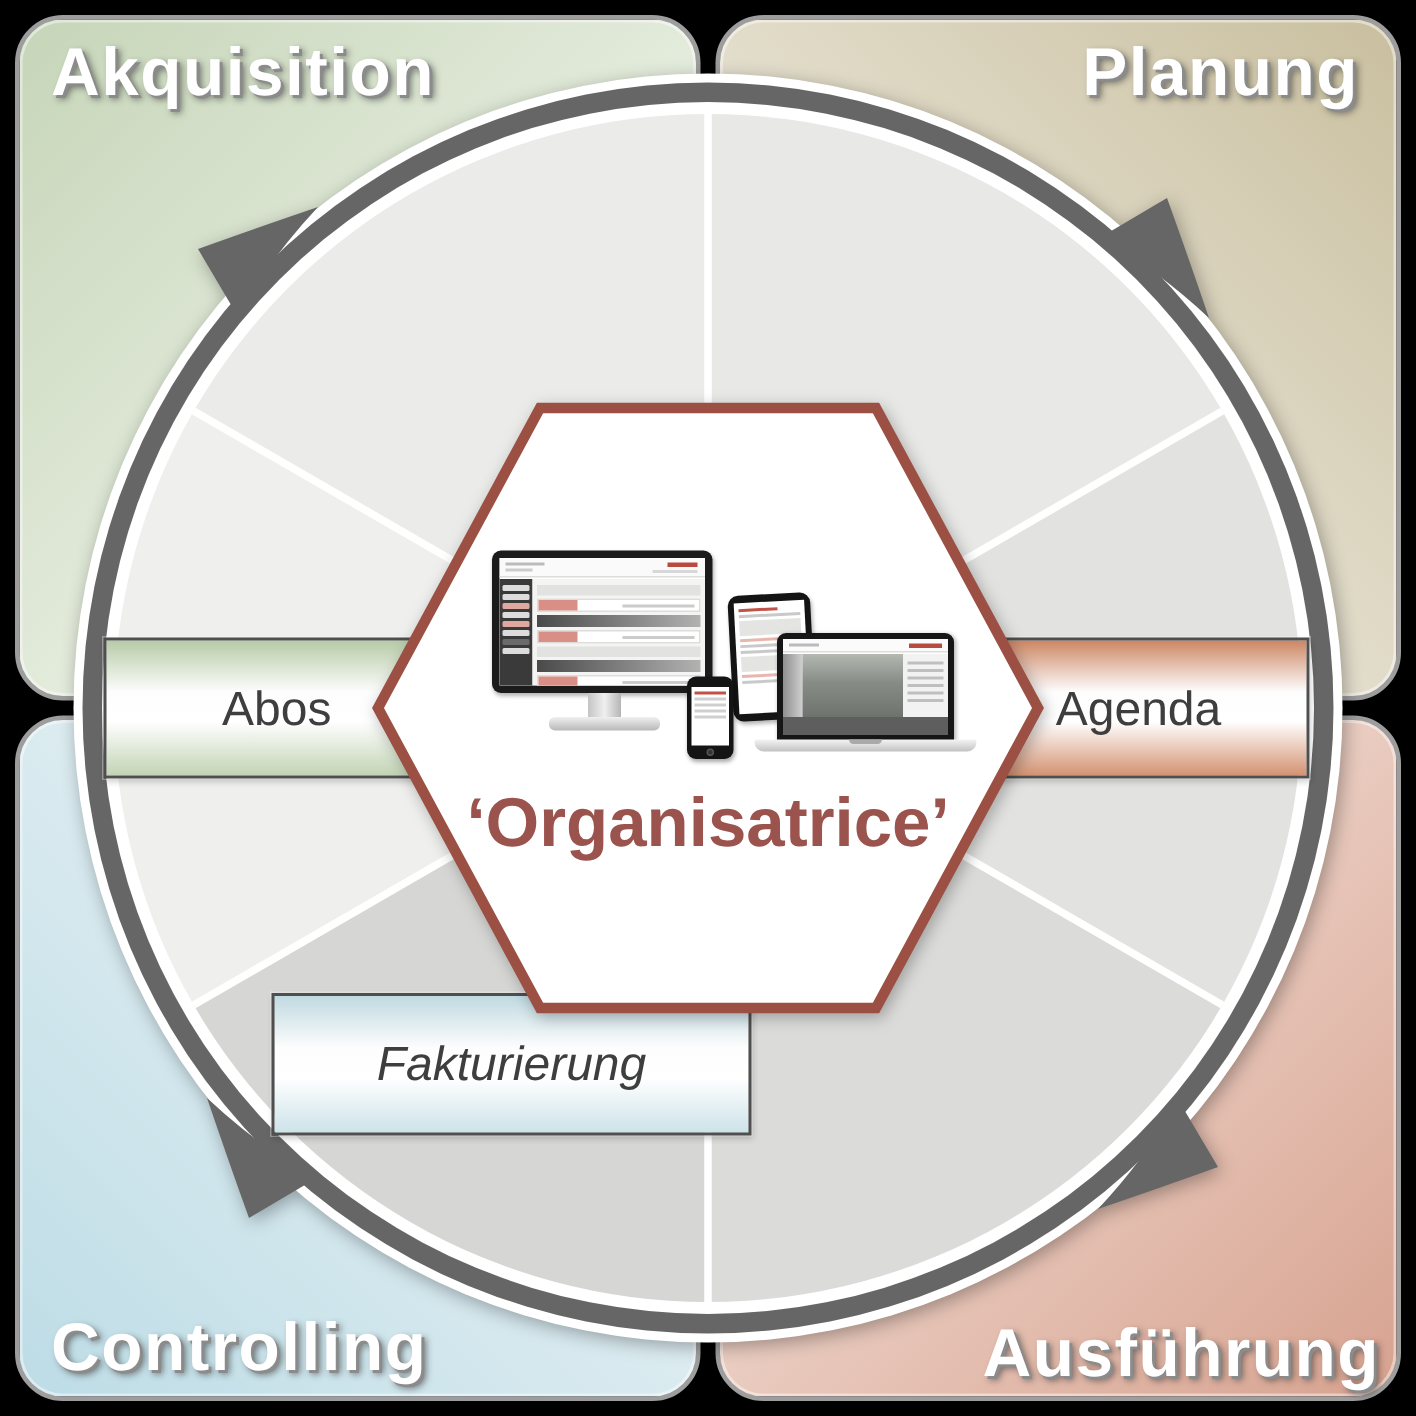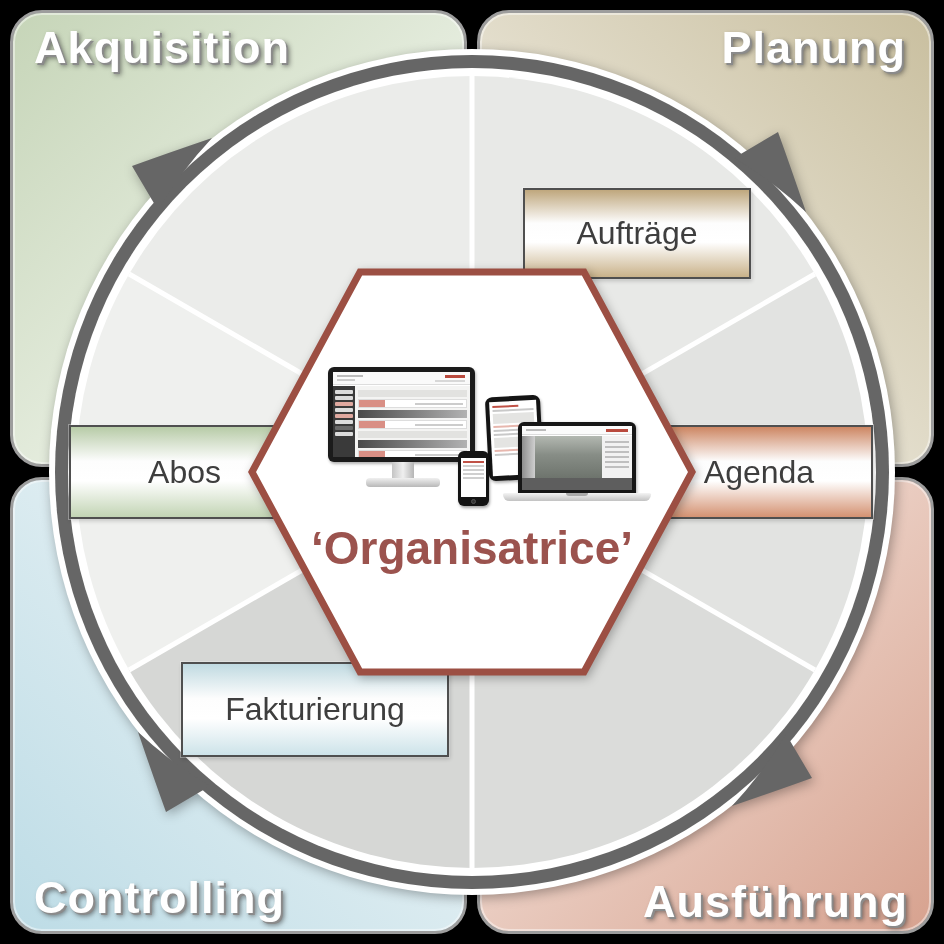--- a/index.html
+++ b/index.html
@@ -13,36 +13,36 @@
   .q-tl{left:10px;top:10px;background:linear-gradient(135deg,var(--qc) 0%,var(--ql) 80%);}
   .q-tr{left:477px;top:10px;background:linear-gradient(225deg,var(--qc) 0%,var(--ql) 80%);}
   .q-bl{left:10px;top:477px;background:linear-gradient(45deg,var(--qc) 0%,var(--ql) 80%);}
   .q-br{left:477px;top:477px;background:linear-gradient(315deg,var(--qc) 0%,var(--ql) 80%);}
 
   .qtitle{position:absolute;z-index:6;color:#fff;font-weight:bold;font-size:45px;
     letter-spacing:1px;text-shadow:2px 2px 0 #8b8b8b,3px 3px 5px rgba(50,50,50,.65);}
   .t-akq{left:34px;top:22px;}
   .t-pla{right:38px;top:22px;}
   .t-con{left:34px;bottom:20px;}
-  .t-aus{right:36px;bottom:16px;margin-top:24px;}
+  .t-aus{right:24px;bottom:16px;margin-top:24px;}
 
   svg.layer{position:absolute;left:0;top:0;z-index:2;}
   svg#hexlayer{z-index:4;filter:drop-shadow(2px 3px 5px rgba(0,0,0,.28));}
   svg#circlelayer{filter:drop-shadow(2px 3px 6px rgba(0,0,0,.32));}
 
   
   .pbox{position:absolute;z-index:3;display:flex;align-items:center;justify-content:center;
     border:2px solid #4f4f4f;box-sizing:border-box;color:#3e3e3e;font-size:32px;
     background:linear-gradient(180deg,var(--a1) 0%,#fdfdfd 38%,#ffffff 60%,var(--a2) 100%);
     box-shadow:1px 2px 4px rgba(0,0,0,.18),0 0 0 1px rgba(255,255,255,.35);}
   .b-offerten{left:183px;top:188px;width:251px;height:90px;}
   .b-auftraege{left:523px;top:188px;width:228px;height:91px;}
   .b-abos{left:69px;top:425px;width:231px;height:94px;}
   .b-agenda{left:645px;top:425px;width:228px;height:94px;}
-  .b-fakturierung{left:181px;top:662px;width:268px;height:95px;}
+  .b-fakturierung{left:181px;top:662px;width:320px;height:95px;font-style:italic;}
   .b-rapporte{left:495px;top:667px;width:262px;height:90px;}
 
   
   .center-title{position:absolute;z-index:6;left:252px;top:521px;width:440px;text-align:center;
     font-size:46px;font-weight:bold;color:#9b534e;}
 
   
   .devices{position:absolute;z-index:5;left:0;top:0;width:944px;height:944px;pointer-events:none;}
   .devices *{box-sizing:border-box;}
   .monitor{position:absolute;left:328px;top:367px;width:147px;height:95px;background:#1b1b1b;
@@ -139,23 +139,20 @@
       <use href="#barb" transform="rotate(180 472 472)"></use>
       <use href="#barb" transform="rotate(270 472 472)"></use>
     </g>
   </svg>
 
   <div class="qtitle t-pla">Planung</div>
   <div class="qtitle t-akq">Akquisition</div>
   <div class="qtitle t-con">Controlling</div>
   <div class="qtitle t-aus">Ausführung</div>
 
-  <div class="pbox b-auftraege" style="--a1: #bfa77d; --a2: #c9b28a;">
-    <span>Aufträge</span>
-  </div>
   <div class="pbox b-agenda" style="--a1: #cd8663; --a2: #d49272;">
     <span>Agenda</span>
   </div>
   <div class="pbox b-fakturierung" style="--a1: #c0dae1; --a2: #cde3e9;">
     <span>Fakturierung</span>
   </div>
   <div class="pbox b-abos" style="--a1: #b7cba7; --a2: #c2d4b4;">
     <span>Abos</span>
   </div>
 

